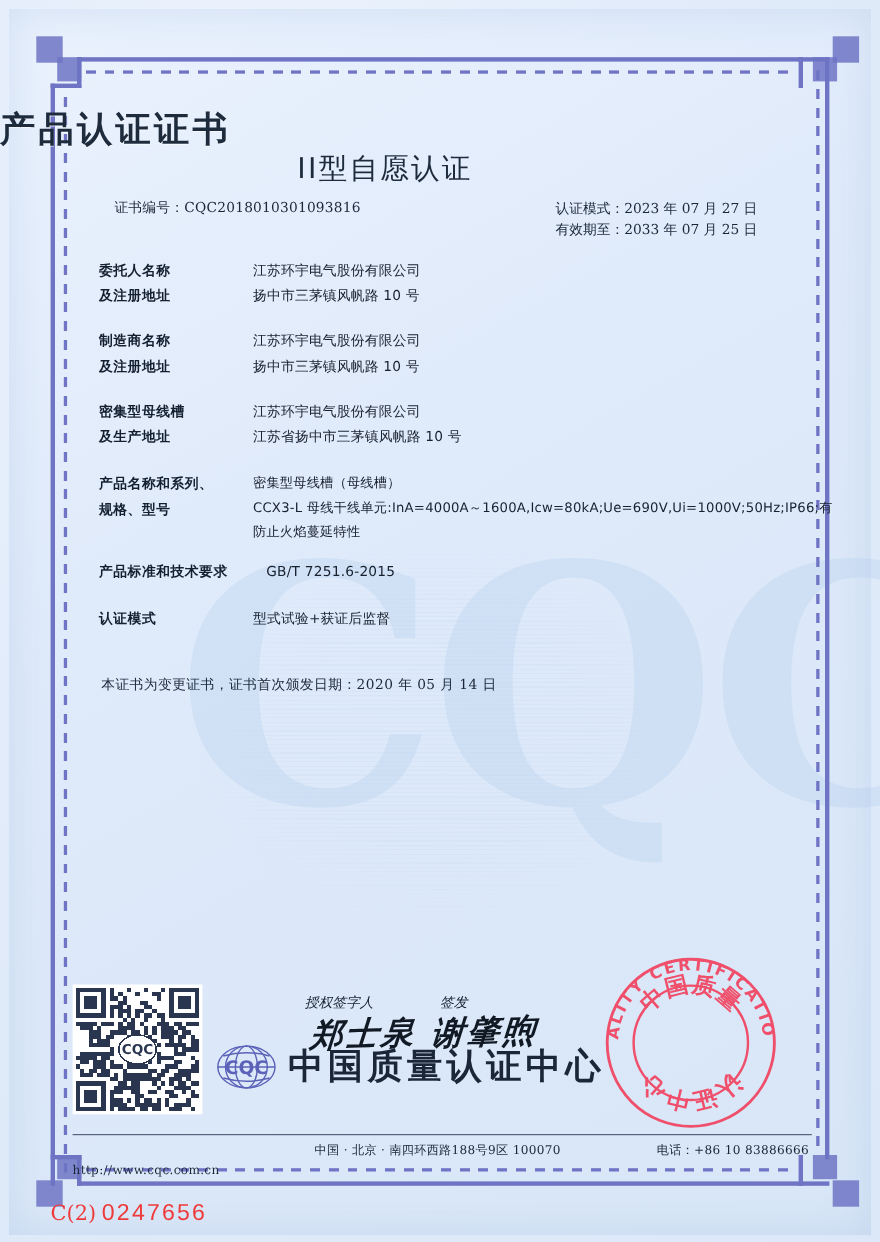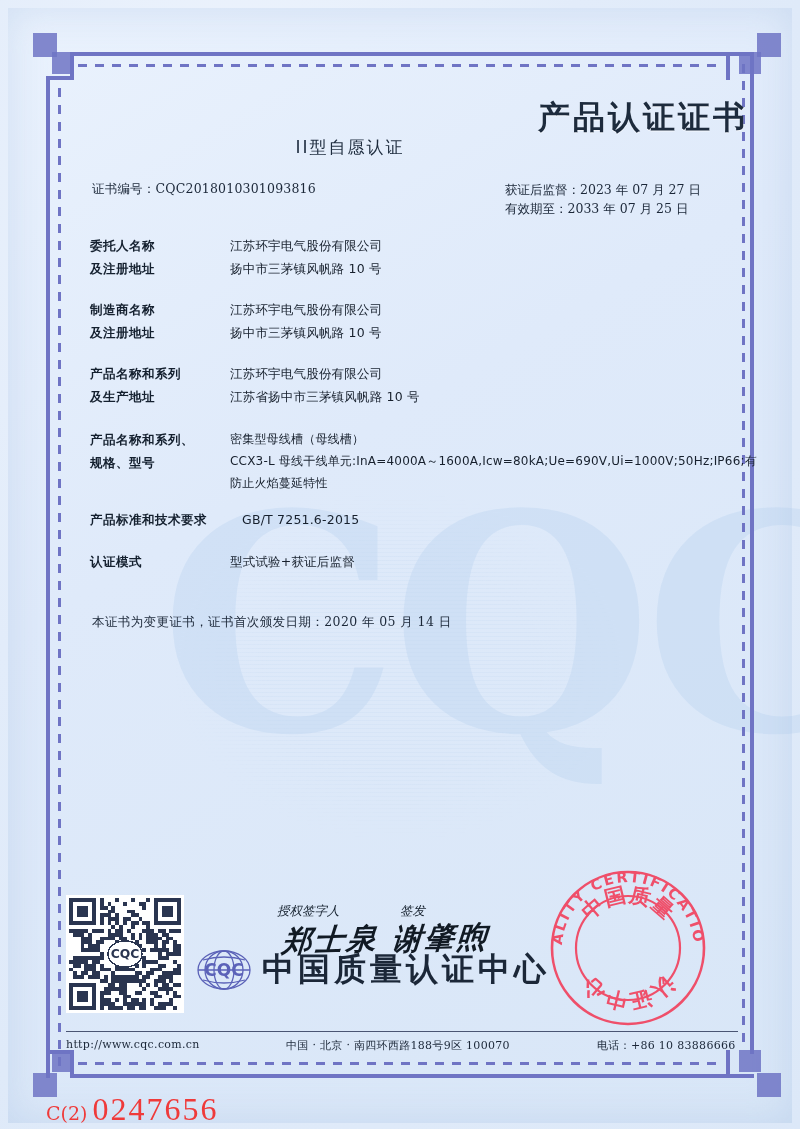--- a/index.html
+++ b/index.html
@@ -40,30 +40,30 @@
   
   .bd{position:absolute;background:#6f74c4;}
   .bd-dash-h{position:absolute;height:3px;
     background:repeating-linear-gradient(90deg,#6f74c4 0 9px,transparent 9px 17px);}
   .bd-dash-v{position:absolute;width:3px;
     background:repeating-linear-gradient(180deg,#6f74c4 0 9px,transparent 9px 17px);}
   .sq{position:absolute;background:#6f74c4;opacity:.85;}
   
   .cn{font-family:"DejaVu Sans","Liberation Sans",sans-serif;}
   #title{
-    position:absolute;top:96px;left:0;width:748px;text-align:right;
+    position:absolute;top:96px;left:0;width:748px;text-align:left;
     font-size:32px;font-weight:bold;color:#1d2b3d;letter-spacing:3px;
     text-shadow:0 1px 0 rgba(255,255,255,.6);
   }
   #subtitle{
     position:absolute;top:136px;left:0;width:700px;text-align:center;
-    font-size:17px;color:#1d2b3d;letter-spacing:2px;
+    font-size:26px;color:#1d2b3d;letter-spacing:2px;
   }
   #certno{
-    position:absolute;top:181px;left:92px;font-size:12.5px;color:#1b2738;
+    position:absolute;top:181px;left:104px;font-size:12.5px;color:#1b2738;
     font-family:"DejaVu Serif","Liberation Serif",serif;letter-spacing:.2px;
   }
   #dates{position:absolute;top:180px;left:505px;font-size:12.5px;color:#1b2738;
     font-family:"DejaVu Serif","Liberation Serif",serif;line-height:19px;}
   
   .row{position:absolute;left:90px;width:630px;}
   .lbl{position:absolute;left:0;width:130px;font-size:12.5px;font-weight:bold;
        color:#14202f;line-height:23px;letter-spacing:.5px;}
   .val{position:absolute;left:140px;width:500px;font-size:12.5px;color:#17202d;
        line-height:23px;letter-spacing:.2px;}
@@ -83,21 +83,21 @@
      letter-spacing:2px;transform:skewX(-6deg) rotate(-2deg);}
   #cqcrow{position:absolute;left:196px;top:948px;display:flex;align-items:center;gap:10px;}
   #cqcname{font-size:32px;font-weight:bold;color:#1b2738;letter-spacing:4px;}
   #seal{position:absolute;left:548px;top:868px;width:160px;height:160px;}
   #footline{position:absolute;left:66px;top:1031px;width:672px;height:1px;background:#4a5573;}
   .foot{position:absolute;top:1038px;font-size:11px;color:#1b2738;
         font-family:"DejaVu Serif","Liberation Serif",serif;letter-spacing:.3px;}
   #serial{position:absolute;left:46px;top:1091px;color:#ef3a3a;
         font-family:"DejaVu Serif","Liberation Serif",serif;}
   #serial .c2{font-size:19px;}
-  #serial .num{font-size:32px;letter-spacing:2px;font-family:Liberation Serif, serif;}
+  #serial .num{font-size:21px;letter-spacing:2px;font-family:Liberation Sans, sans-serif;}
 </style>
 </head>
 <body>
 
 <div id="page">
   <div id="paper-edge"></div>
 
   <div id="wm">
     <div id="wm-lines"></div>
     <div class="wm-txt" style="left:40px;top:20px;font-size:300px;">CQC</div>
@@ -133,21 +133,21 @@
 
   <div id="title" class="cn">产品认证证书</div>
   <div id="subtitle" class="cn">II型自愿认证</div>
 
   <div id="certno">
     <span>证书编号：</span><span>CQC2018010301093816</span>
   </div>
 
   <div id="dates">
     <div>
-      <span>获证后监督：</span><span>2023 年 07 月 27 日</span>
+      <span>认证模式：</span><span>2023 年 07 月 27 日</span>
     </div>
     <div>
       <span>有效期至：</span><span>2033 年 07 月 25 日</span>
     </div>
   </div>
 
   <div class="row" style="top:234px;">
     <div class="lbl">
       <div>委托人名称</div>
       <div>及注册地址</div>
@@ -164,21 +164,21 @@
       <div>及注册地址</div>
     </div>
     <div class="val">
       <div>江苏环宇电气股份有限公司</div>
       <div>扬中市三茅镇风帆路 10 号</div>
     </div>
   </div>
 
   <div class="row" style="top:362px;">
     <div class="lbl">
-      <div>产品名称和系列</div>
+      <div>密集型母线槽</div>
       <div>及生产地址</div>
     </div>
     <div class="val">
       <div>江苏环宇电气股份有限公司</div>
       <div>江苏省扬中市三茅镇风帆路 10 号</div>
     </div>
   </div>
 
   <div class="row" style="top:428px;">
     <div class="lbl">
@@ -253,21 +253,21 @@
     </text>
     <text font-size="21" fill="#ef4f6a" font-family="DejaVu Sans, sans-serif" font-weight="bold" letter-spacing="1">
       <textPath href="#arcIn" startOffset="50%" text-anchor="middle" id="seal-in-a">中国质量</textPath>
     </text>
     <text font-size="21" fill="#ef4f6a" font-family="DejaVu Sans, sans-serif" font-weight="bold" letter-spacing="1">
       <textPath href="#arcInB" startOffset="50%" text-anchor="middle" id="seal-in-b">认证中心</textPath>
     </text>
   </svg>
 
   <div id="footline"></div>
-  <div class="foot" style="left:66px;">http://www.cqc.com.cn</div>
+  <div class="foot" style="left:66px;margin-top:19px;">http://www.cqc.com.cn</div>
   <div class="foot cn" style="left:286px;">中国 · 北京 · 南四环西路188号9区    100070</div>
   <div class="foot cn" style="left:597px;">电话：+86 10 83886666</div>
 
   <div id="serial">
     <span class="c2">C(2)</span>
     <span class="num">0247656</span>
   </div>
 </div>
 
 </body></html>

